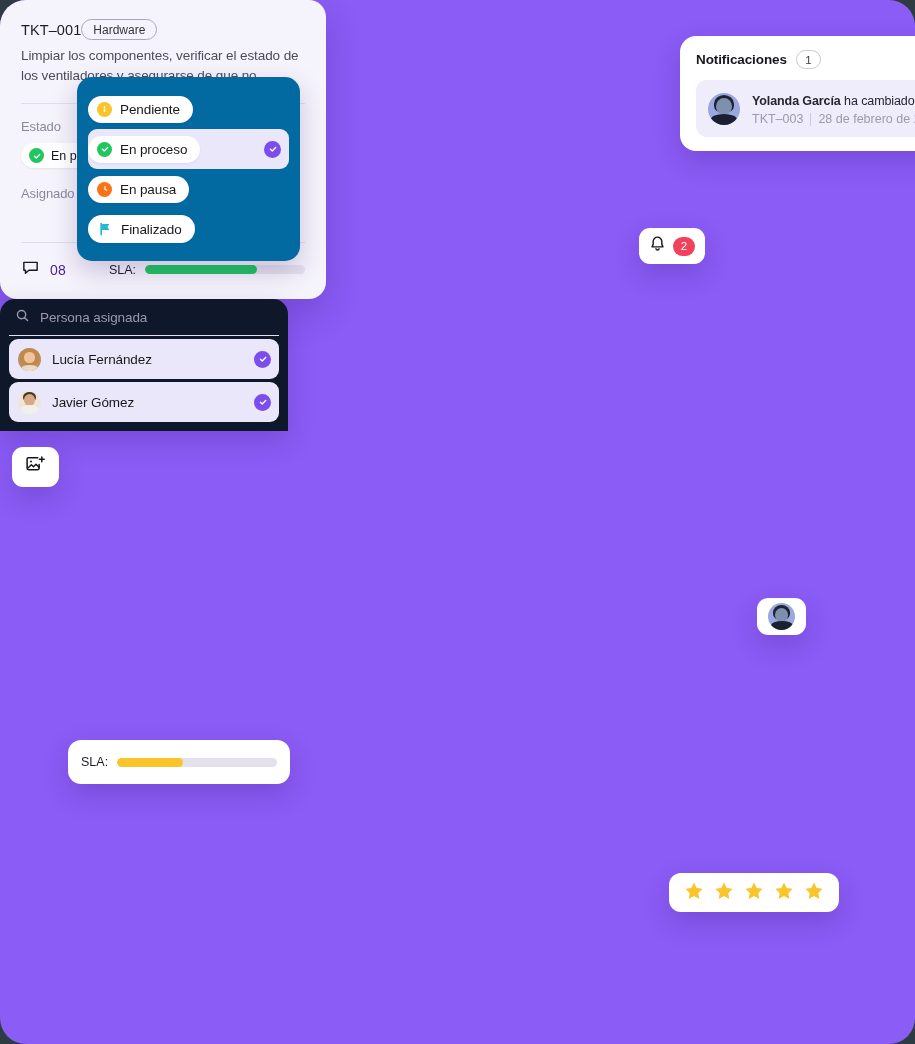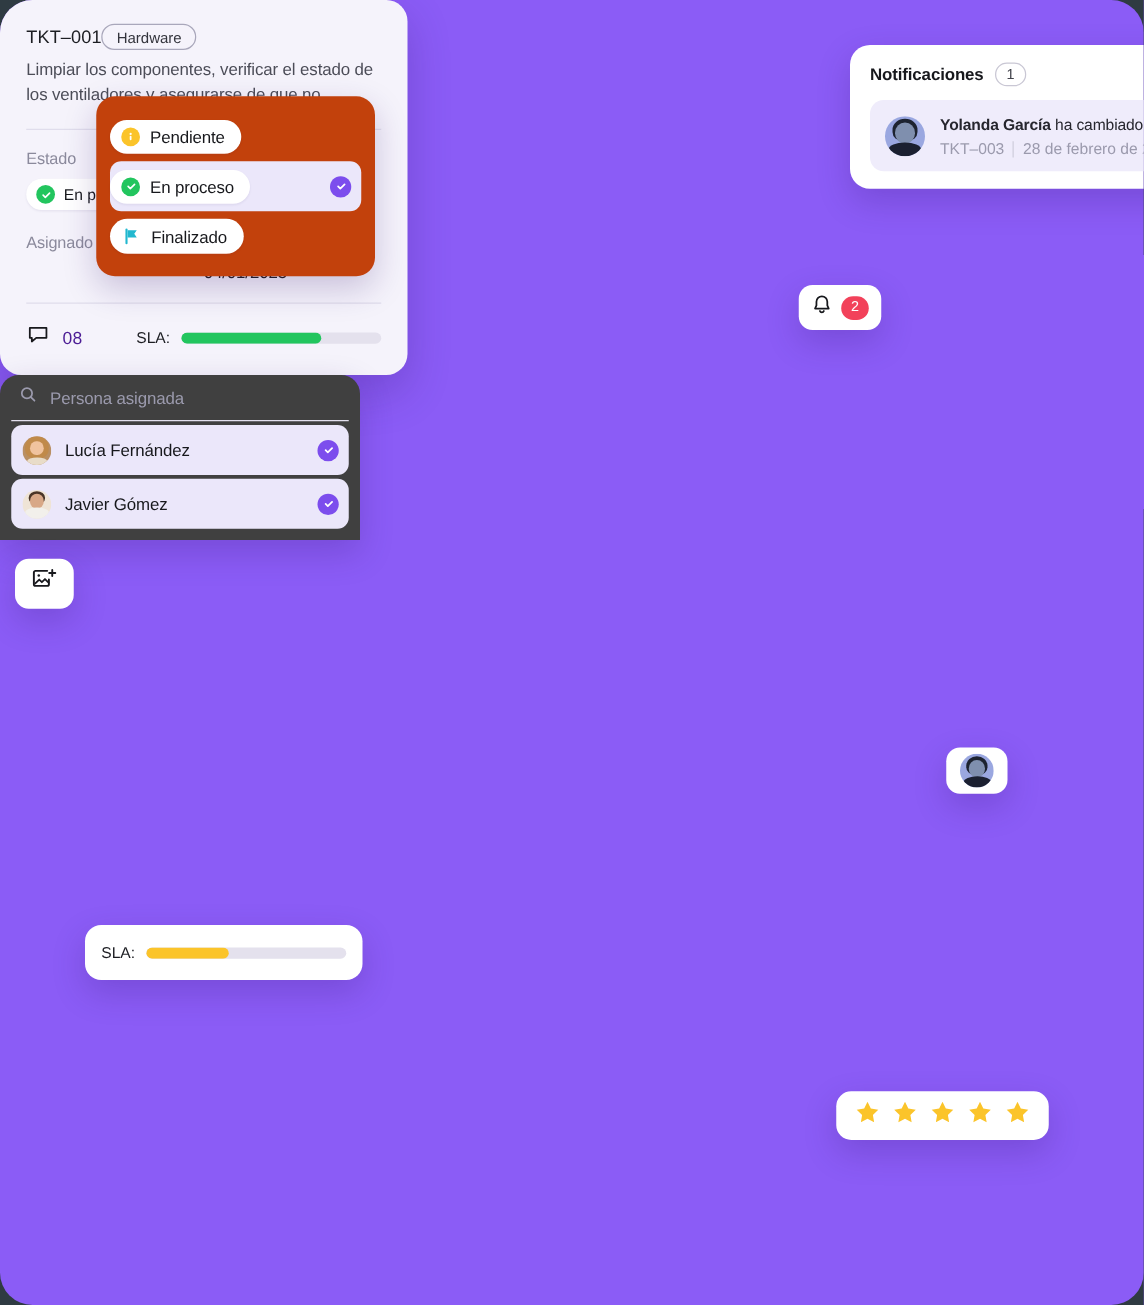--- a/index.html
+++ b/index.html
@@ -28,21 +28,21 @@
     border-radius: 14px;
     box-shadow: 0 10px 26px rgba(50, 20, 110, 0.22);
   }
 
   
   #status-menu {
     left: 77px;
     top: 77px;
     width: 223px;
     padding: 12px 11px;
-    background: #c2410c;
+    background: #0369a1;
     border-radius: 15px;
   }
   .status-row {
     display: flex;
     align-items: center;
     height: 40px;
     border-radius: 9px;
     padding: 0 10px 0 0;
     margin-bottom: 0px;
     position: relative;
@@ -328,21 +328,21 @@
     align-items: center;
     gap: 8px;
     padding: 0 14px;
   }
 
   
   #assignee-menu {
     left: 184px;
     top: 912px;
     width: 288px;
-    background: #404040;
+    background: #0f172a;
     border-radius: 15px 15px 0 0;
     padding: 0 9px;
     box-shadow: 0 10px 26px rgba(50, 20, 110, 0.22);
     overflow: hidden;
     height: 132px;
   }
   #assignee-search {
     display: flex;
     align-items: center;
     gap: 10px;
@@ -408,20 +408,30 @@
         </span>
         <span class="lbl">En proceso</span>
       </span>
       <span class="check-badge">
         <svg width="10" height="10" viewBox="0 0 12 12">
             <path d="M3 6.2l2.1 2.1L9.2 4.2" stroke="#fff" stroke-width="1.7" fill="none" stroke-linecap="round" stroke-linejoin="round"></path>
           </svg>
       </span>
     </div>
 
+    <div class="status-row">
+      <span class="status-pill">
+        <span class="dot" style="background:#f97316">
+          <svg width="10" height="10" viewBox="0 0 12 12">
+              <path d="M6 3.1v3.1l2 1.2" stroke="#fff" stroke-width="1.4" fill="none" stroke-linecap="round" stroke-linejoin="round"></path>
+            </svg>
+        </span>
+        <span class="lbl">En pausa</span>
+      </span>
+    </div>
 
     <div class="status-row">
       <span class="status-pill">
         <span class="dot" style="background:transparent;width:16px;height:16px;">
           <svg width="16" height="16" viewBox="0 0 16 16">
             <path d="M4.2 2.6v11" stroke="#22b8cf" stroke-width="1.7" stroke-linecap="round"></path>
             <path d="M5.1 3.1h7.3l-2 2.9 2 2.9H5.1z" fill="#22b8cf"></path>
           </svg>
         </span>
         <span class="lbl">Finalizado</span>

